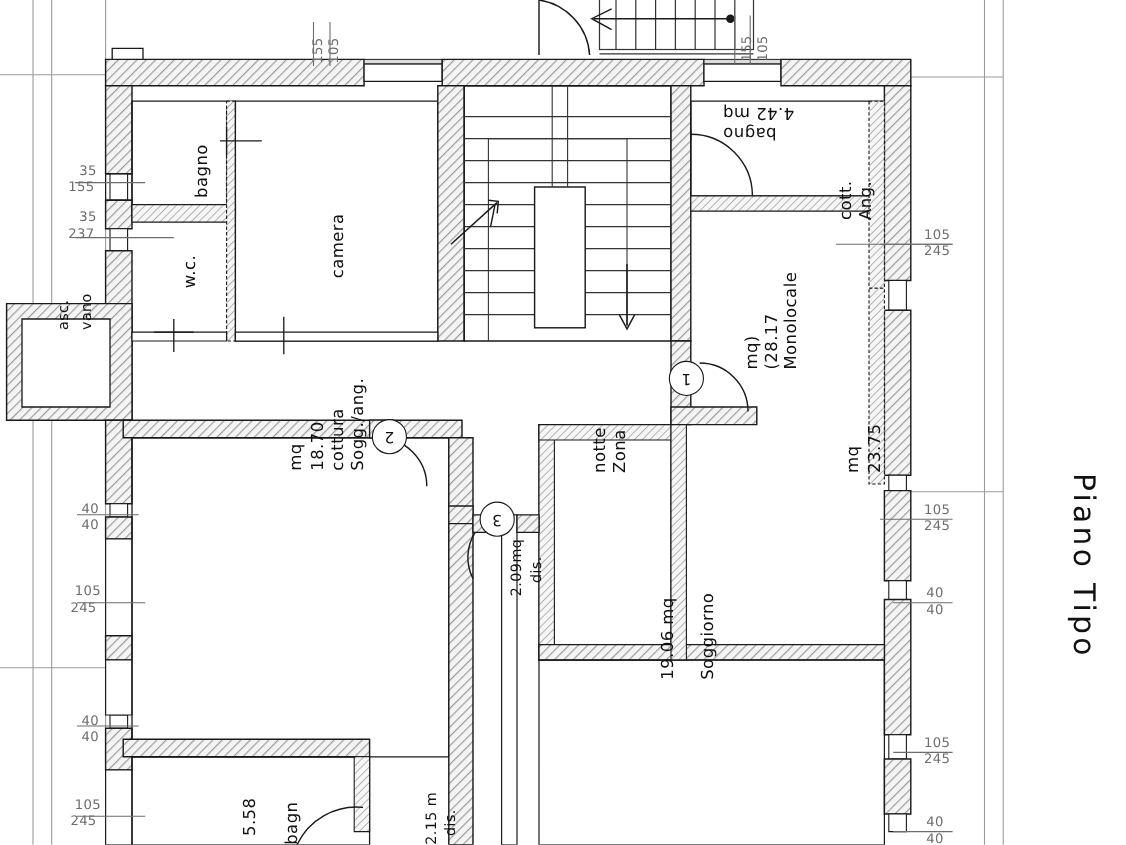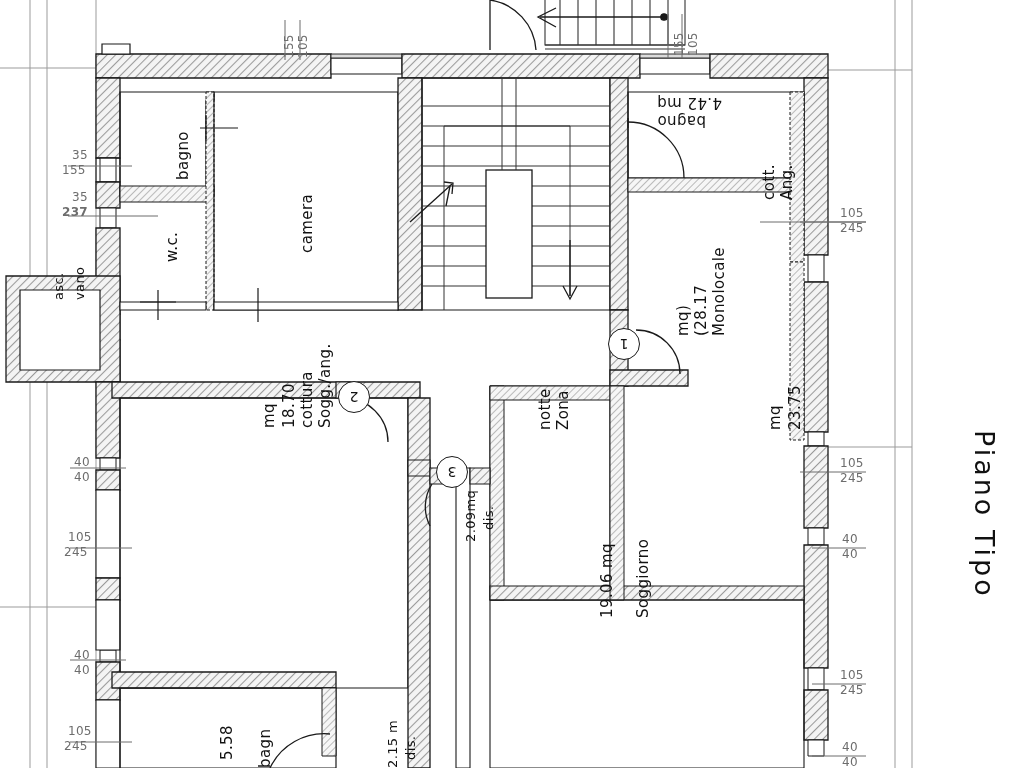--- a/index.html
+++ b/index.html
@@ -337,21 +337,21 @@
 <div class="dim" style="left:296px; top:58px; transform:rotate(-90deg);">105</div>
 <div class="dim" style="left:282px; top:58px; transform:rotate(-90deg);">155</div>
 
 <div class="dim" style="left:686px; top:56px; transform:rotate(-90deg);">105</div>
 <div class="dim" style="left:672px; top:56px; transform:rotate(-90deg);">155</div>
 
 <div class="dim" style="left:72px; top:148px;">35</div>
 <div class="dim" style="left:62px; top:163px;">155</div>
 
 <div class="dim" style="left:72px; top:190px;">35</div>
-<div class="dim" style="left:62px; top:205px;font-weight:bold;">237</div>
+<div class="dim" style="left:62px; top:205px;">237</div>
 
 <div class="dim" style="left:74px; top:455px;">40</div>
 <div class="dim" style="left:74px; top:470px;">40</div>
 
 <div class="dim" style="left:68px; top:530px;">105</div>
 <div class="dim" style="left:64px; top:545px;">245</div>
 
 <div class="dim" style="left:74px; top:648px;">40</div>
 <div class="dim" style="left:74px; top:663px;">40</div>
 

